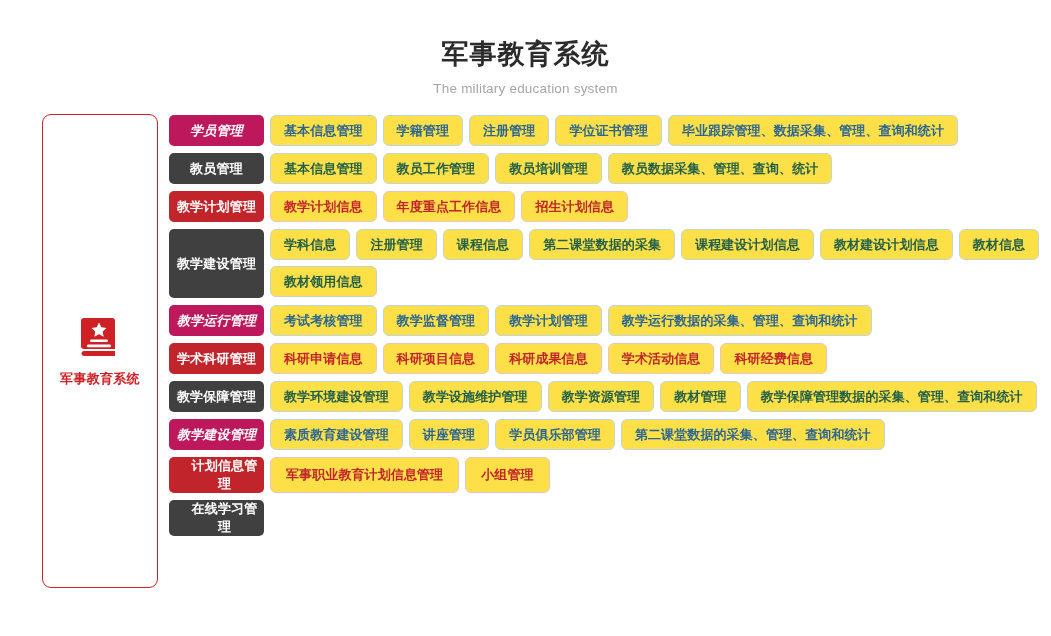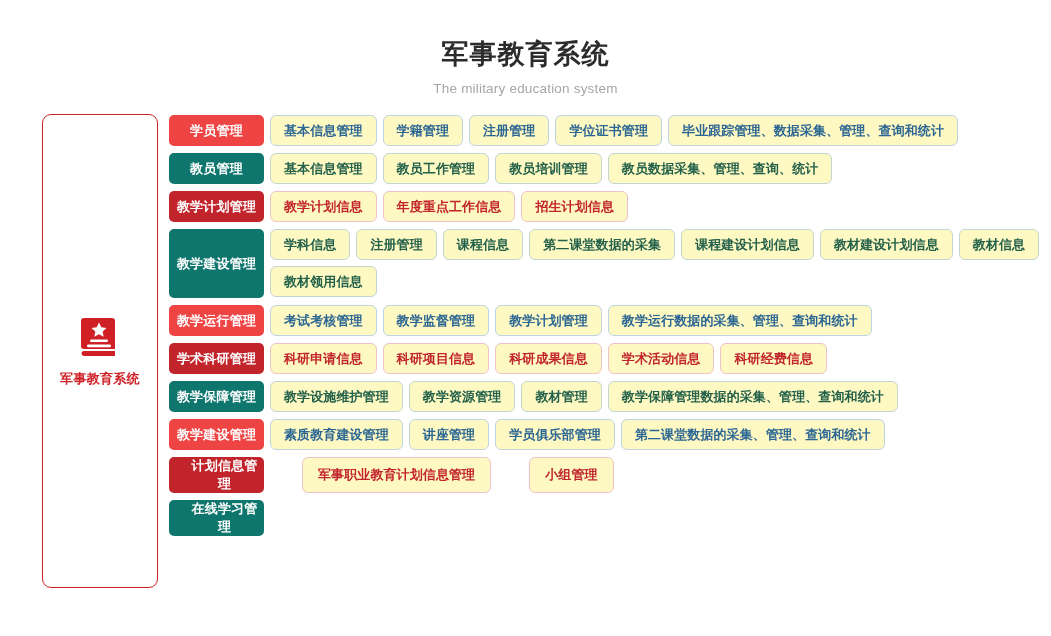--- a/index.html
+++ b/index.html
@@ -104,35 +104,35 @@
     align-content: flex-start;
     gap: 6px;
     padding-left: 6px;
     flex: 1 1 auto;
   }
   .node {
     height: 31px;
     padding: 0 13px;
     border-radius: 6px;
     border: 1px solid transparent;
-    background: #fef9c3;
+    background: #fde047;
     font-size: 13px;
     font-weight: bold;
     display: inline-flex;
     align-items: center;
     justify-content: center;
     white-space: nowrap;
     box-sizing: border-box;
     letter-spacing: 0.1px;
   }
-  .row.big .node { height: 36px; padding: 0 15px; margin-left: 32px; }
-
-  
-  .blue-fill   { background: #ef4444; }
-  .green-fill  { background: #0f766e; }
+  .row.big .node { height: 36px; padding: 0 15px; }
+
+  
+  .blue-fill   { background: #be185d; font-style: italic; }
+  .green-fill  { background: #404040; }
   .red-fill    { background: #c1242b; }
 
   .node.blue   { color: #2c6693; border-color: #bdd4e5; }
   .node.green  { color: #23604a; border-color: #c3d6ce; }
   .node.red    { color: #c1242b; border-color: #eec3c5; }
 
   .node.blue-fill,
   .node.green-fill,
   .node.red-fill { color: #ffffff; border-color: transparent; }
 </style>
@@ -215,20 +215,21 @@
           <div class="node red">科研申请信息</div>
           <div class="node red">科研项目信息</div>
           <div class="node red">科研成果信息</div>
           <div class="node red">学术活动信息</div>
           <div class="node red">科研经费信息</div>
         </div>
       </div>
       <div class="row">
         <div class="cat-label green-fill">教学保障管理</div>
         <div class="children">
+          <div class="node green">教学环境建设管理</div>
           <div class="node green">教学设施维护管理</div>
           <div class="node green">教学资源管理</div>
           <div class="node green">教材管理</div>
           <div class="node green">教学保障管理数据的采集、管理、查询和统计</div>
         </div>
       </div>
       <div class="row">
         <div class="cat-label blue-fill">教学建设管理</div>
         <div class="children">
           <div class="node blue">素质教育建设管理</div>

